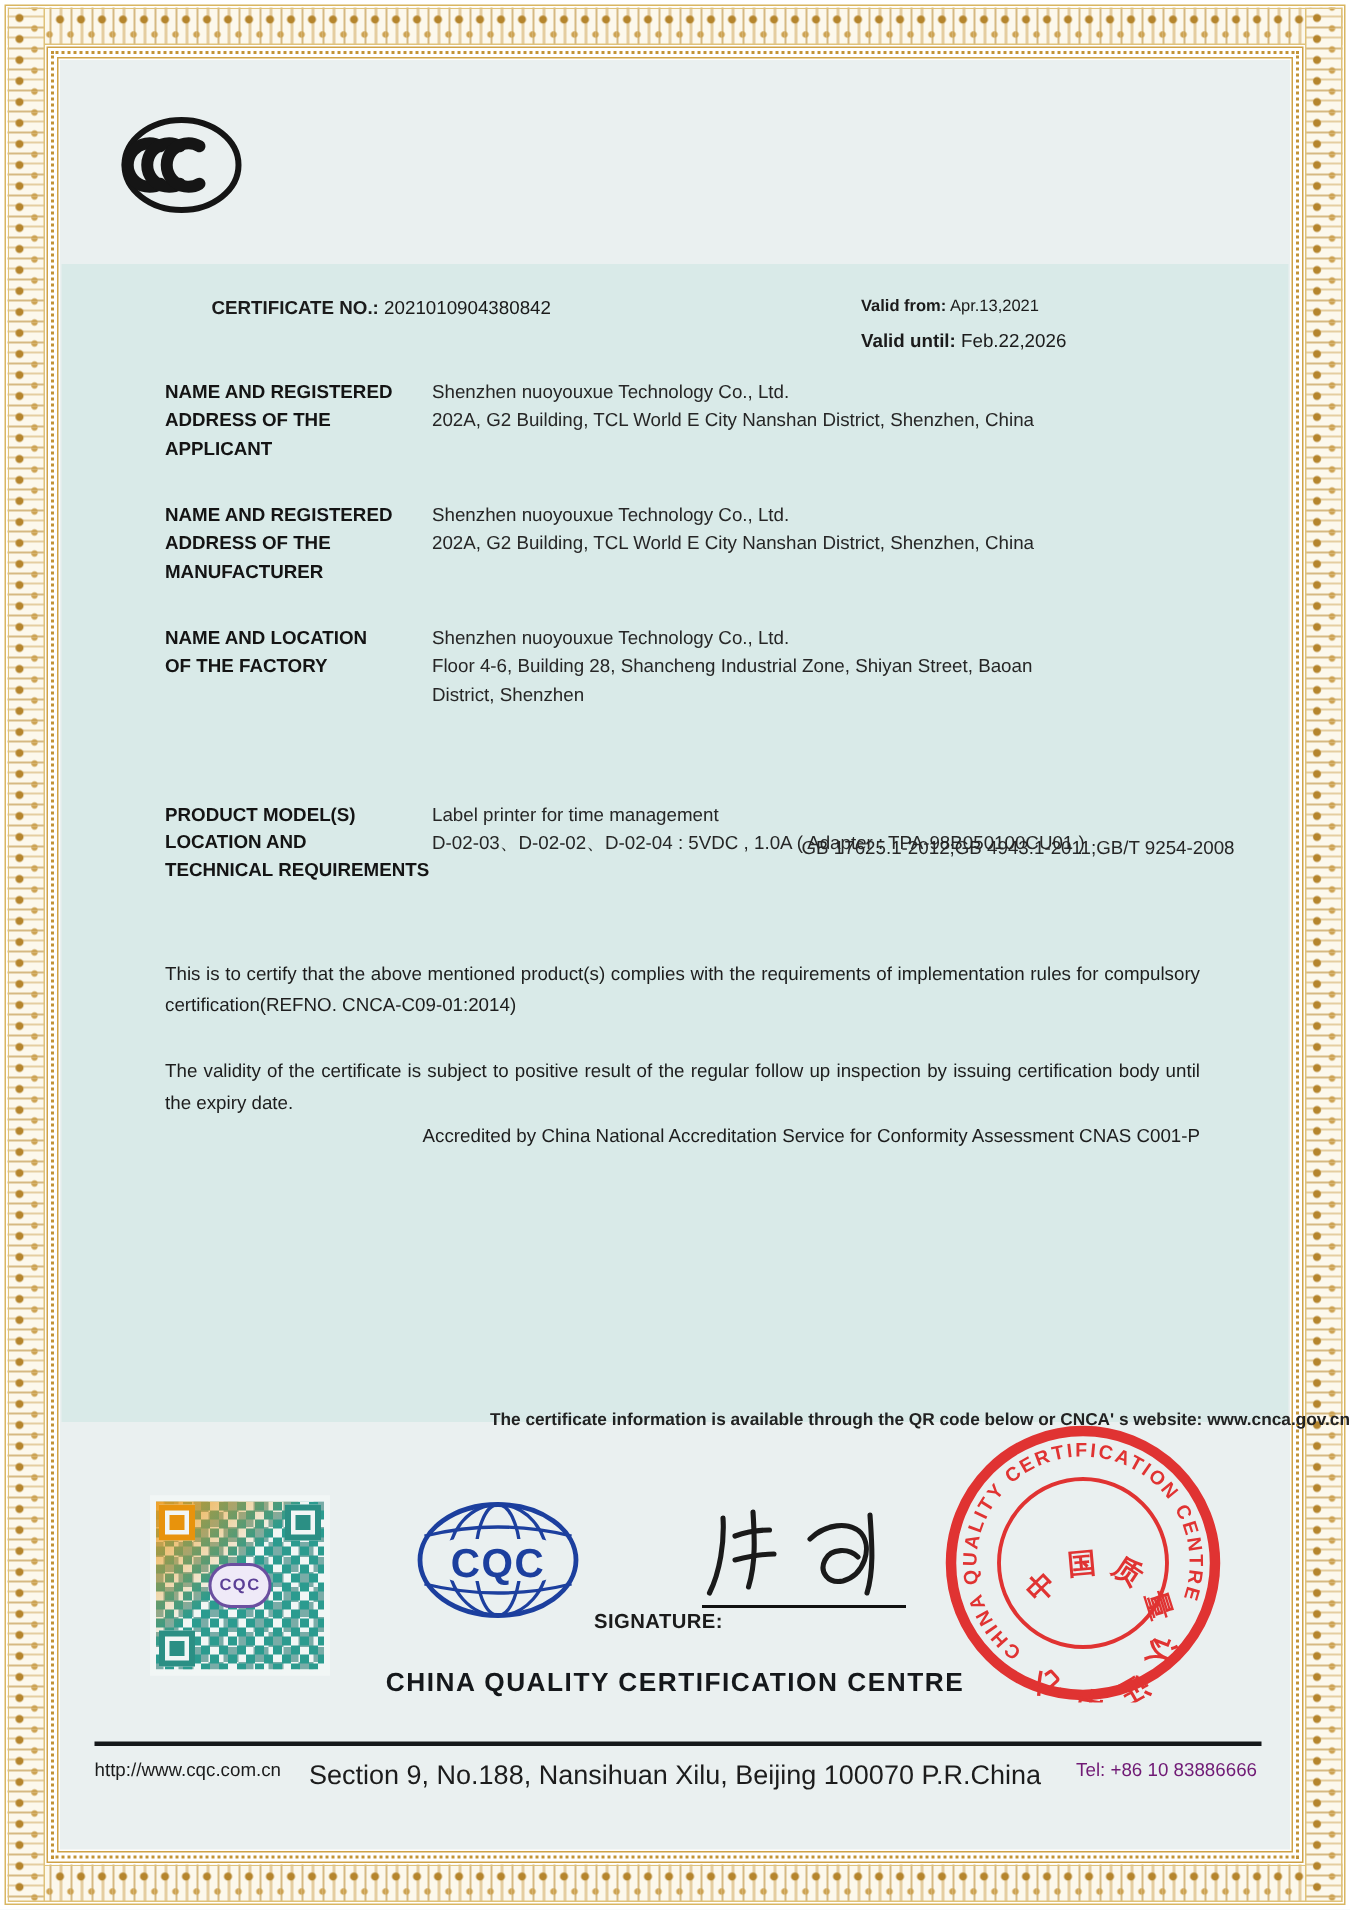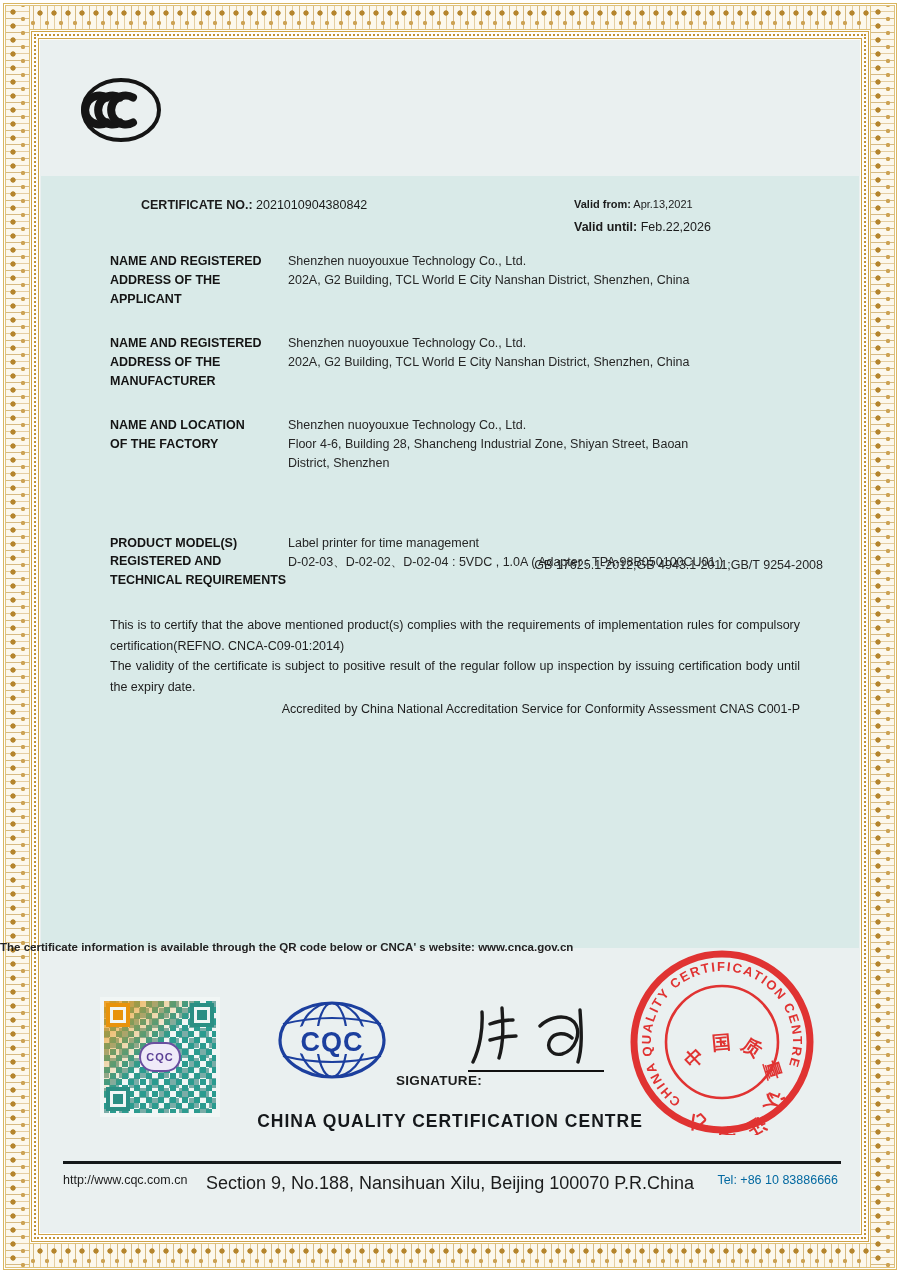--- a/index.html
+++ b/index.html
@@ -49,23 +49,23 @@
            letter-spacing:-0.3px; color:#101010; }
   .certno { left:141px; top:198px; font-size:12.5px; }
   .validfrom  { left:574px; top:198px; font-size:11px; }
   .validuntil { left:574px; top:220px; font-size:12.5px; }
   .sec-label { left:110px; width:178px; font-size:12.5px; font-weight:bold;
                line-height:19px; color:#141414; }
   .sec-value { left:288px; width:535px; font-size:12.5px; line-height:19px; color:#262626; }
   .s1 { top:252px; } .s2 { top:334px; } .s3 { top:416px; }
   .s4 { top:486px;margin-top:48px; } .s5l { top:552px; } .s5v { top:556px;text-align:right; }
   .paras { left:110px; width:690px; top:615px; font-size:12.5px; line-height:20.5px; color:#1d1d1d; }
-  .paras p { text-align:justify; }
+  .paras p { text-align:justify;margin-top:24px; }
   .paras p:last-child { text-align:right; margin-top:2px; }
-  .note { left:0; right:0; top:941px; text-align:left; font-size:11.5px;
+  .note { left:0; right:0; top:941px; text-align:right; font-size:11.5px;
           font-weight:bold; color:#222; }
   
   .qr { left:100px; top:997px; width:120px; height:120px; background-color:#f1f6f5;
         border:4px solid #f1f6f5;
         background-image:
           repeating-conic-gradient(#2b9b8f 0% 25%, rgba(0,0,0,0) 25% 50%),
           repeating-conic-gradient(rgba(23,112,104,.55) 0% 25%, rgba(0,0,0,0) 25% 50%);
         background-size:12px 12px, 20px 20px; background-position:0 0, 5px 7px; }
   .qr::after { content:''; position:absolute; inset:0;
         background:linear-gradient(135deg, rgba(236,154,25,.92), rgba(236,154,25,.55) 18%, rgba(236,154,25,0) 45%); }
@@ -82,21 +82,21 @@
   .cqc-logo { left:277px; top:1000px; }
   .sig-label { left:396px; top:1049px; font-size:13.5px; font-weight:bold; letter-spacing:.3px;margin-top:24px; }
   .sig-draw { left:468px; top:998px; }
   .sig-line { left:468px; top:1070px; width:136px; height:2px; background:#111; }
   .seal { left:629px; top:949px; opacity:.92; }
   .centre-name { left:0; right:0; top:1111px; text-align:center; font-size:17.5px;
         font-weight:bold; letter-spacing:1px; color:#15181b; }
   .divider { left:63px; top:1161px; width:778px; height:3px; background:#15181a; }
   .foot-web { left:63px; top:1173px; font-size:12.5px; color:#1c1c1c; }
   .foot-addr { left:0; right:0; top:1173px; text-align:center; font-size:18px; color:#1c1c1c; }
-  .foot-tel { right:62px; top:1173px; font-size:12.5px; color:#0369a1; }
+  .foot-tel { right:62px; top:1173px; font-size:12.5px; color:#701a75; }
 </style>
 </head>
 <body>
 
 <div class="page">
 
   <div class="line-a"></div>
   <div class="orn h top"></div>
   <div class="orn h bottom"></div>
   <div class="orn v left"></div>
@@ -141,21 +141,21 @@
   <div class="abs sec-label pre s3">NAME AND LOCATION
 OF THE FACTORY</div>
   <div class="abs sec-value pre s3">Shenzhen nuoyouxue Technology Co., Ltd.
 Floor 4-6, Building 28, Shancheng Industrial Zone, Shiyan Street, Baoan
 District, Shenzhen</div>
 
   <div class="abs sec-label pre s4">PRODUCT MODEL(S)</div>
   <div class="abs sec-value pre s4">Label printer for time management
 D-02-03、D-02-02、D-02-04 : 5VDC , 1.0A ( Adapter : TPA-98B050100CU01 )</div>
 
-  <div class="abs sec-label pre s5l">REGISTERED AND
+  <div class="abs sec-label pre s5l">LOCATION AND
 TECHNICAL REQUIREMENTS</div>
   <div class="abs sec-value pre s5v">GB 17625.1-2012;GB 4943.1-2011;GB/T 9254-2008</div>
 
   <div class="abs paras">
     <p>This is to certify that the above mentioned product(s) complies with the requirements of implementation rules for compulsory certification(REFNO. CNCA-C09-01:2014)</p>
     <p>The validity of the certificate is subject to positive result of the regular follow up inspection by issuing certification body until the expiry date.</p>
     <p>Accredited by China National Accreditation Service for Conformity Assessment CNAS C001-P</p>
   </div>
 
   <div class="abs note">The certificate information is available through the QR code below or CNCA' s website: www.cnca.gov.cn</div>

